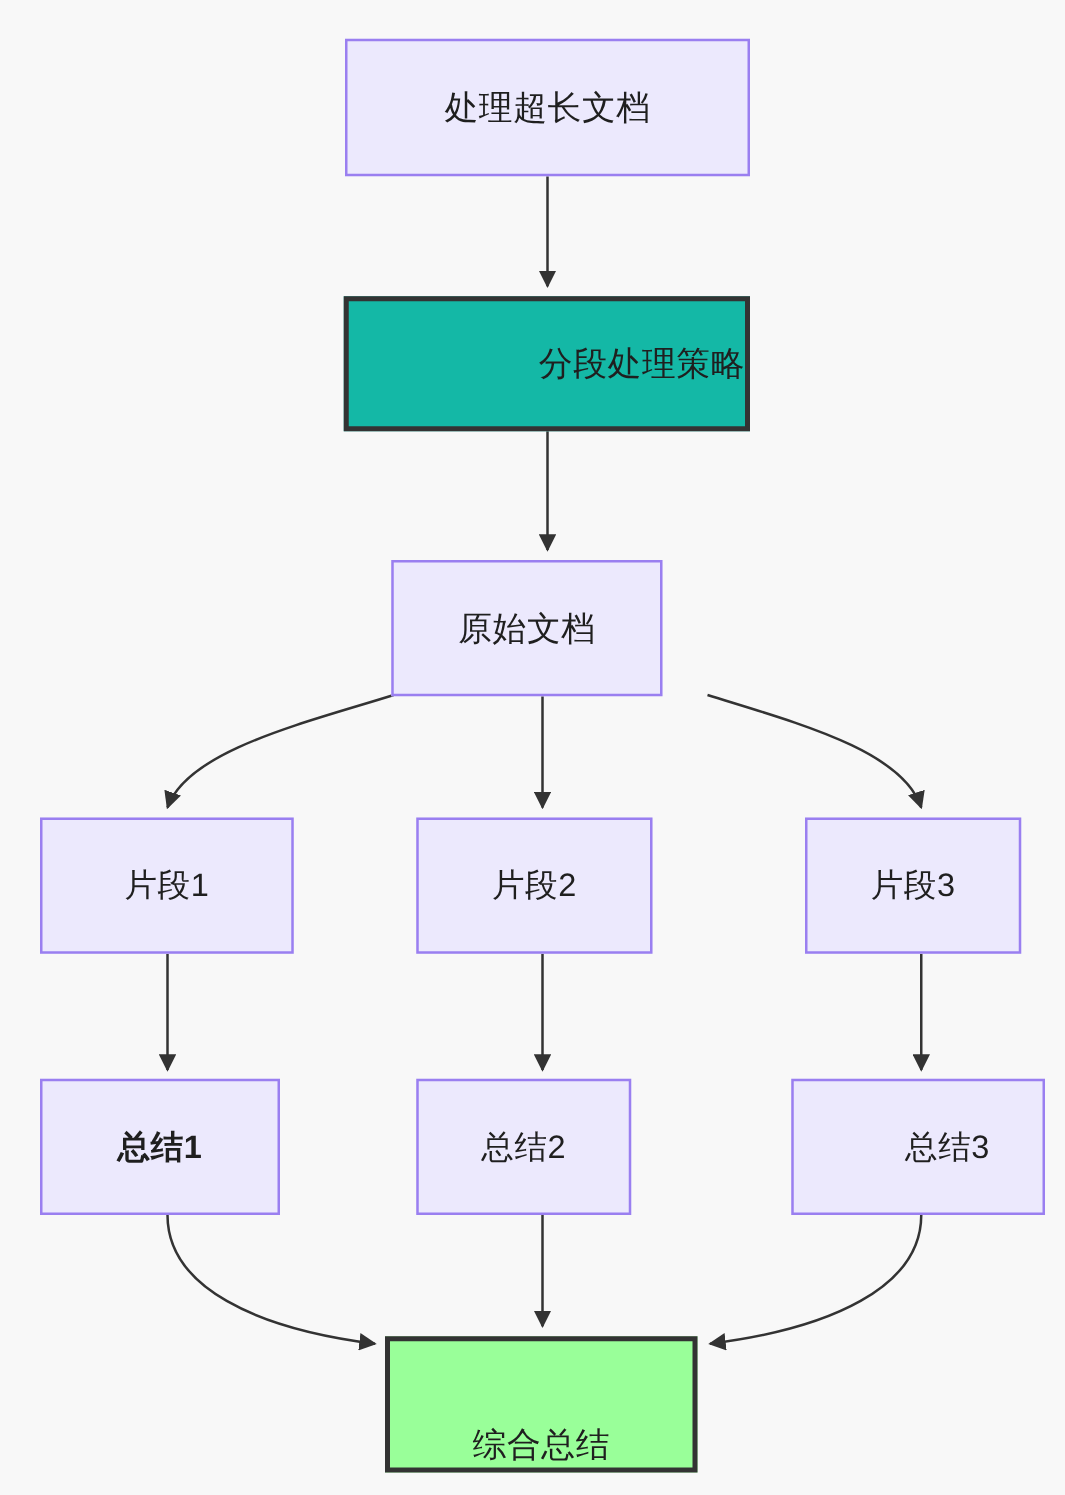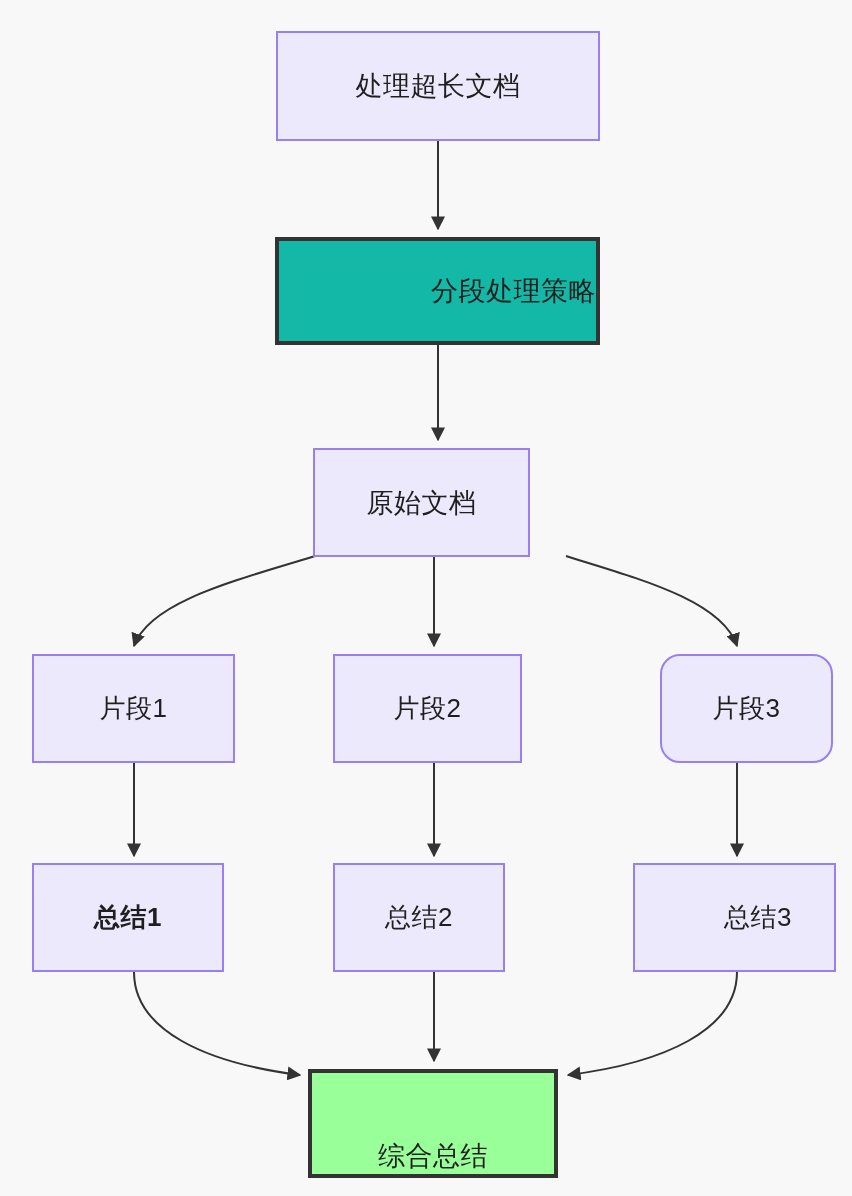--- a/index.html
+++ b/index.html
@@ -88,21 +88,21 @@
   </div>
 
   <div class="node node-light node-small" style="left:32px;top:654px;width:203px;height:109px;">
     <span>片段1</span>
   </div>
 
   <div class="node node-light node-small" style="left:333px;top:654px;width:189px;height:109px;">
     <span>片段2</span>
   </div>
 
-  <div class="node node-light node-small" style="left:660px;top:654px;width:173px;height:109px;border-radius:20px;">
+  <div class="node node-light node-small" style="left:644px;top:654px;width:173px;height:109px;">
     <span>片段3</span>
   </div>
 
   <div class="node node-light node-small" style="left:32px;top:863px;width:192px;height:109px;font-weight:bold;">
     <span>总结1</span>
   </div>
 
   <div class="node node-light node-small" style="left:333px;top:863px;width:172px;height:109px;">
     <span>总结2</span>
   </div>

